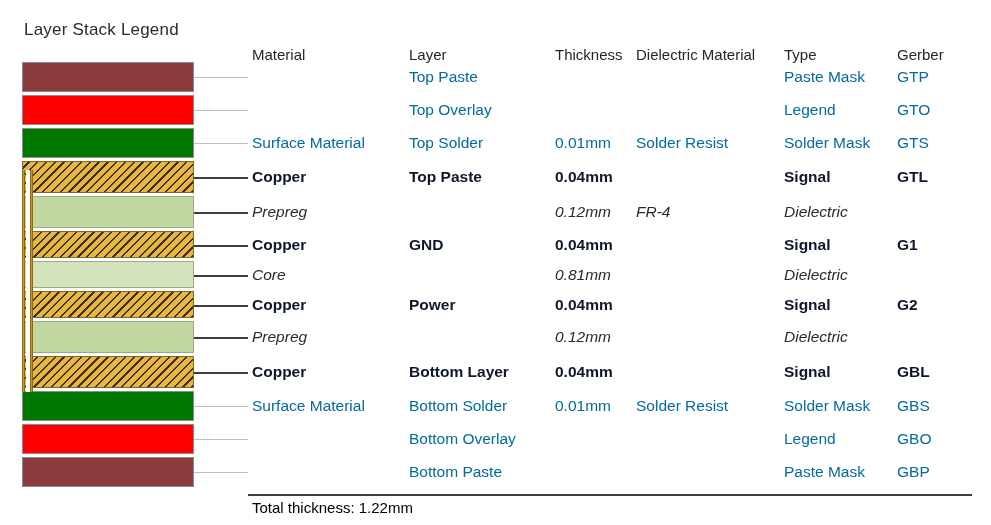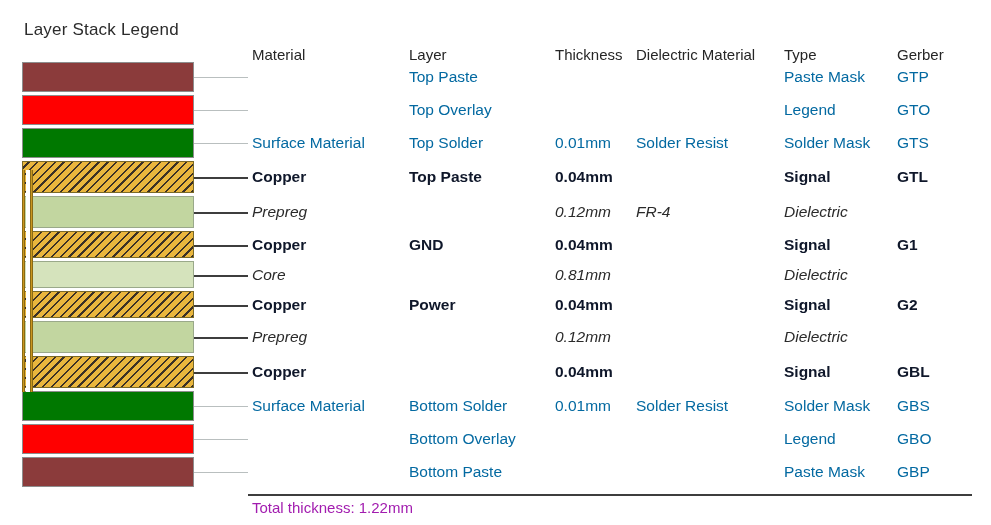--- a/index.html
+++ b/index.html
@@ -127,21 +127,21 @@
   #footer-rule {
     position: absolute;
     left: 248px; top: 494px;
     width: 724px; height: 0;
     border-top: 2px solid #3d3d3d;
   }
   #total {
     position: absolute;
     left: 252px; top: 499px;
     font-size: 15px;
-    color: #a21caf;
+    color: #000000;
     white-space: nowrap;
   }
 </style>
 </head>
 <body>
 
 <div id="title">Layer Stack Legend</div>
 
 <div id="stack">
     <div class="band solid" style="top: 0px; height: 30px; background: rgb(139, 59, 59);"></div>
@@ -241,20 +241,21 @@
     <div class="row ital" style="top: 282px;">
       <span class="cell c-material">Prepreg</span>
       <span class="cell c-layer"></span>
       <span class="cell c-thick">0.12mm</span>
       <span class="cell c-diel"></span>
       <span class="cell c-type">Dielectric</span>
       <span class="cell c-gerber"></span>
     </div>
     <div class="row bold" style="top: 317px;">
       <span class="cell c-material">Copper</span>
+      <span class="cell c-layer">Bottom Layer</span>
       <span class="cell c-thick">0.04mm</span>
       <span class="cell c-diel"></span>
       <span class="cell c-type">Signal</span>
       <span class="cell c-gerber">GBL</span>
     </div>
     <div class="row dim" style="top: 351px;">
       <span class="cell c-material">Surface Material</span>
       <span class="cell c-layer">Bottom Solder</span>
       <span class="cell c-thick">0.01mm</span>
       <span class="cell c-diel">Solder Resist</span>

